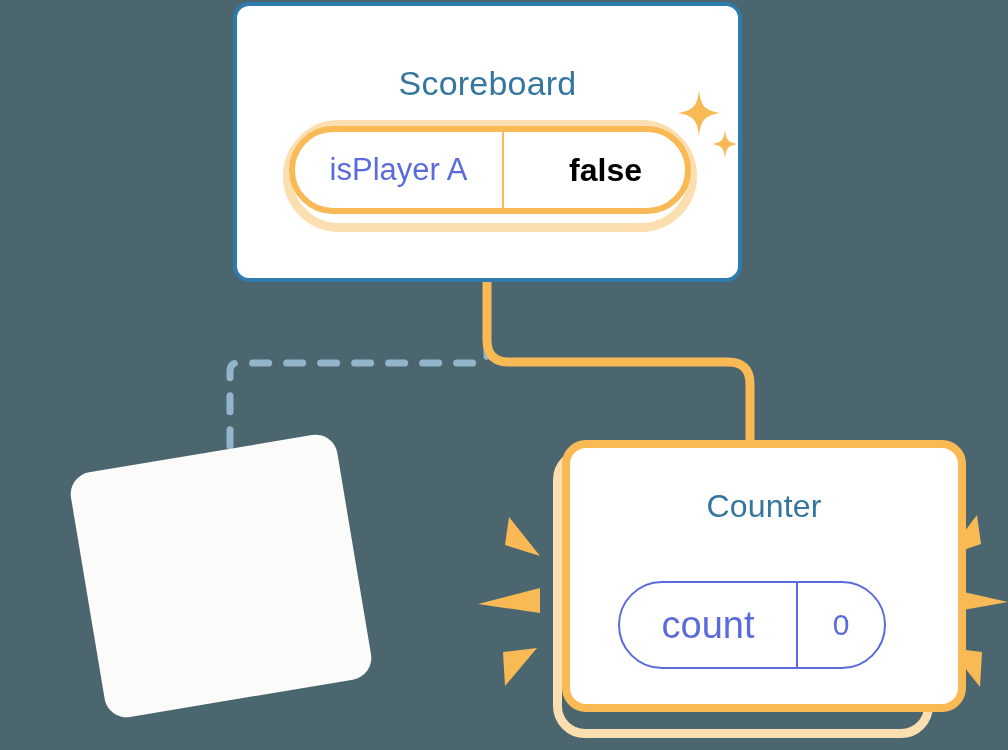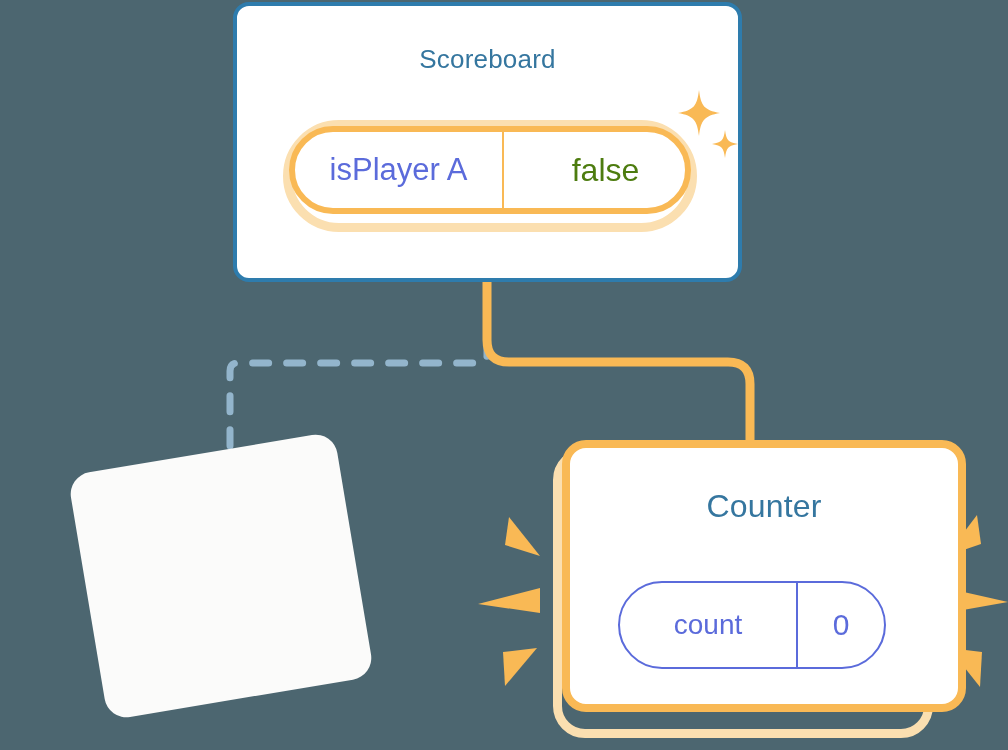--- a/index.html
+++ b/index.html
@@ -46,24 +46,24 @@
     height: 280px;
     background: #ffffff;
     border: 4px solid #2e7cad;
     border-radius: 16px;
     box-sizing: border-box;
     z-index: 5;
   }
   .card-title {
     text-align: center;
     color: #35769f;
-    font-size: 26px;
+    font-size: 34px;
     font-weight: 400;
     letter-spacing: 0.2px;
-    margin-top: 38px;
+    margin-top: 58px;
   }
 
   
   .pill-hl-wrap {
     position: absolute;
     left: 46px;
     top: 114px;
     width: 414px;
     height: 112px;
   }
@@ -100,23 +100,23 @@
   .pill-hl .divider {
     width: 2px;
     background: #f9b955;
     margin: 0;
   }
   .pill-hl .cell-val {
     flex: 1;
     display: flex;
     align-items: center;
     justify-content: center;
-    color: #4d7c0f;
+    color: #000000;
     font-size: 32px;
-    font-weight: 400;
+    font-weight: 700;
     padding-left: 22px;
   }
 
   
   .sparkles {
     position: absolute;
     left: 672px;
     top: 88px;
     width: 72px;
     height: 80px;
@@ -163,21 +163,21 @@
     background: #ffffff;
     display: flex;
     align-items: stretch;
   }
   .pill-plain .cell-key {
     flex: 0 0 176px;
     display: flex;
     align-items: center;
     justify-content: center;
     color: #5b6bdb;
-    font-size: 28px;
+    font-size: 38px;
     font-weight: 400;
   }
   .pill-plain .divider {
     width: 2px;
     background: #5b6bdb;
   }
   .pill-plain .cell-val {
     flex: 1;
     display: flex;
     align-items: center;

